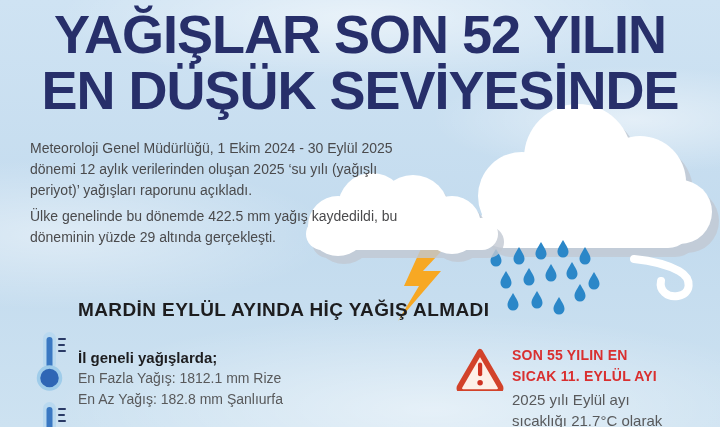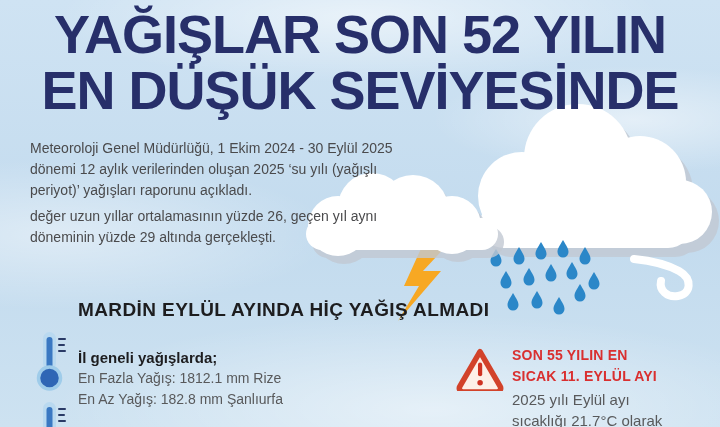--- a/index.html
+++ b/index.html
@@ -138,21 +138,21 @@
     <div>EN DÜŞÜK SEVİYESİNDE</div>
   </div>
 
   <div class="para para1">
     <div>Meteoroloji Genel Müdürlüğü, 1 Ekim 2024 - 30 Eylül 2025</div>
     <div>dönemi 12 aylık verilerinden oluşan 2025 ‘su yılı (yağışlı</div>
     <div>periyot)’ yağışları raporunu açıkladı.</div>
   </div>
 
   <div class="para para2">
-    <div>değer uzun yıllar ortalamasının yüzde 26, geçen yıl aynı</div>
+    <div>Ülke genelinde bu dönemde 422.5 mm yağış kaydedildi, bu</div>
     <div>döneminin yüzde 29 altında gerçekleşti.</div>
   </div>
 
   <svg class="thermo thermo1" viewBox="0 0 44 62">
     <rect x="15" y="2" width="13" height="38" rx="6.5" fill="#b9d9f0"></rect>
     <rect x="18.5" y="7" width="6" height="31" rx="3" fill="#3a78c2"></rect>
     <circle cx="21.5" cy="48" r="11" fill="#2f66b5" stroke="#9fccea" stroke-width="3.5"></circle>
     <g stroke="#2a3a66" stroke-width="2" stroke-linecap="round">
       <line x1="31" y1="9" x2="37" y2="9"></line>
         <line x1="31" y1="15" x2="36" y2="15"></line>

